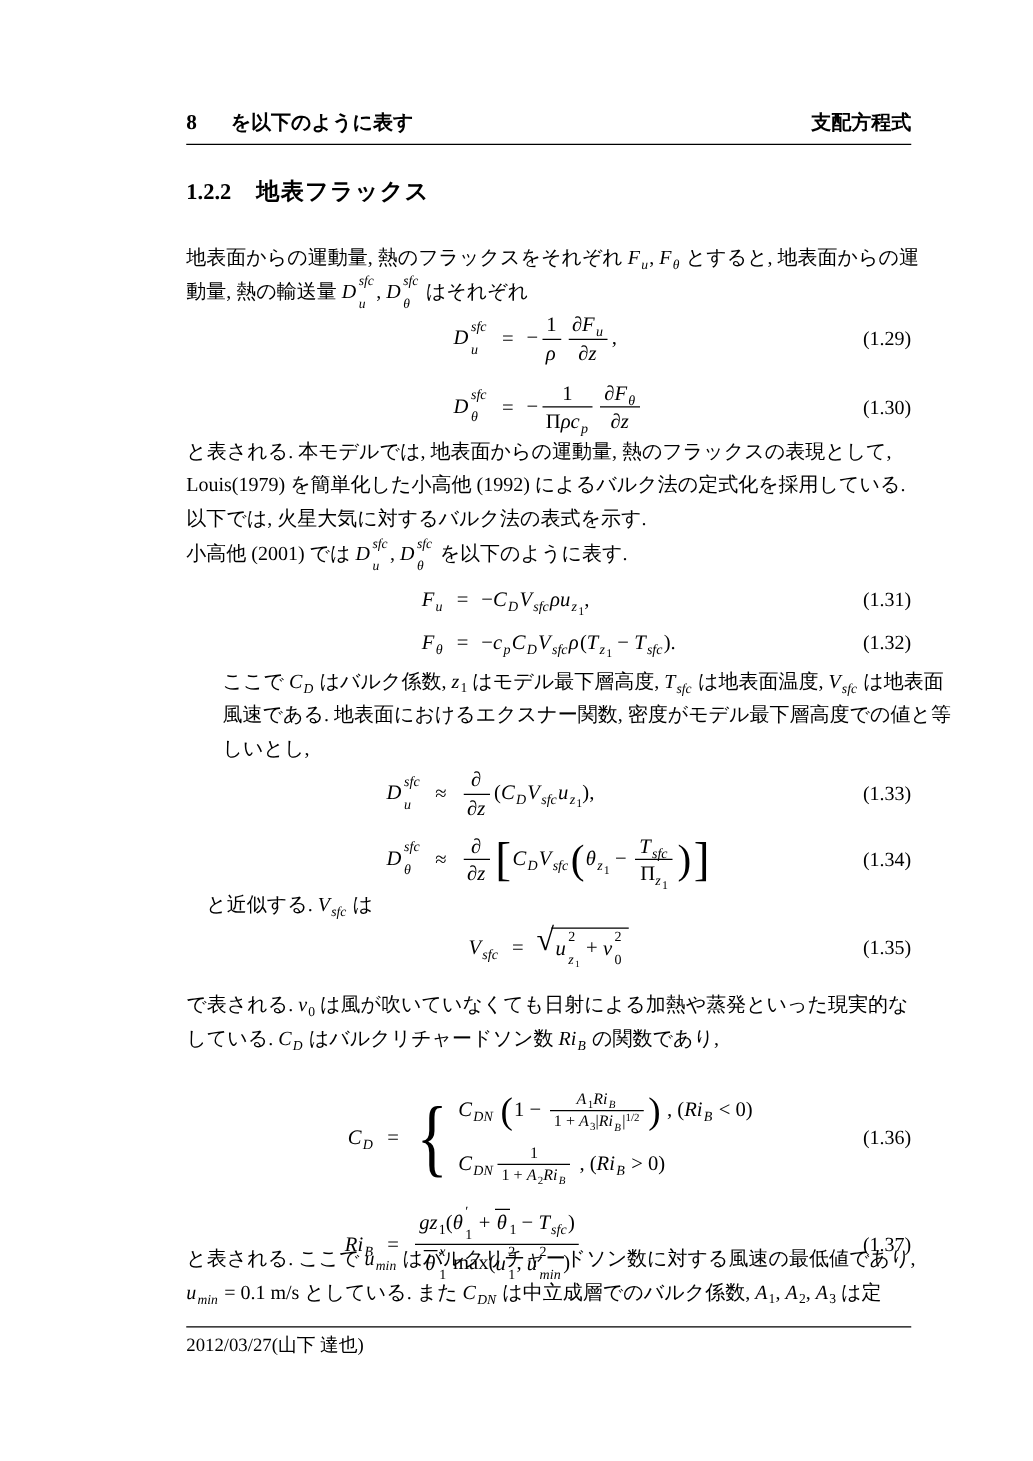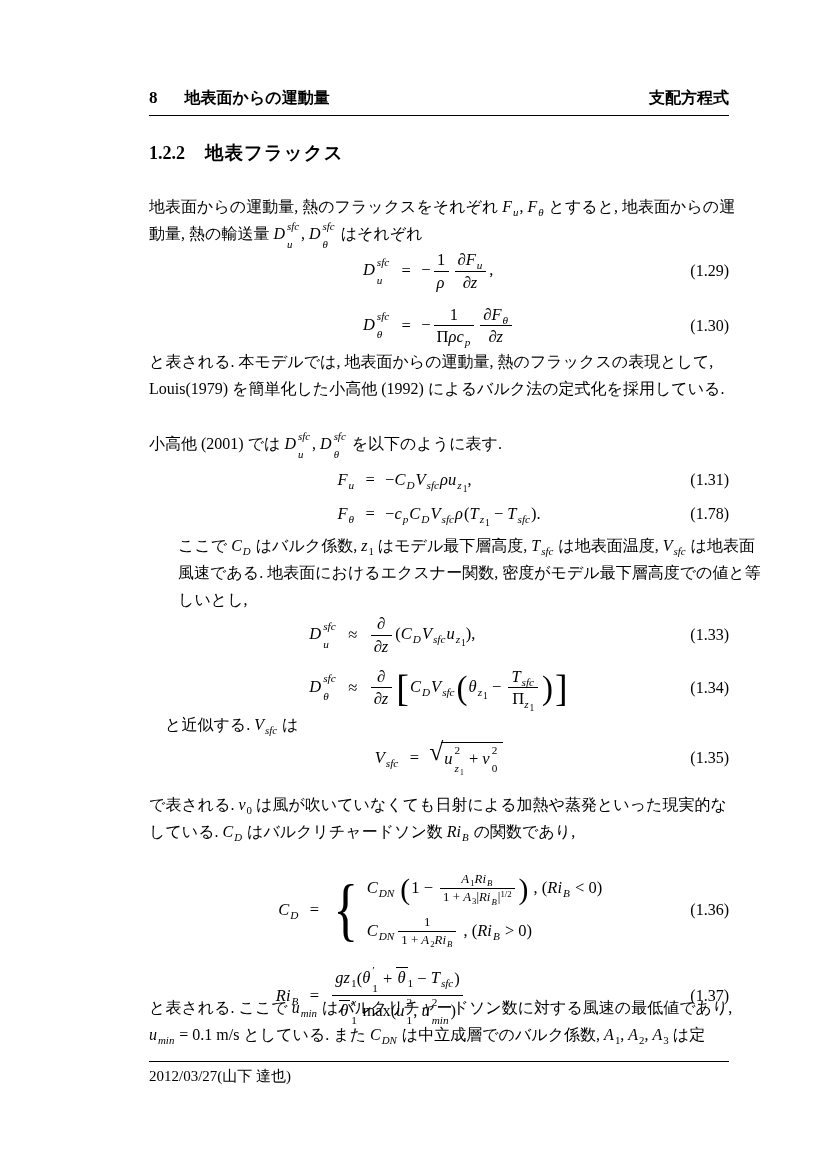--- a/index.html
+++ b/index.html
@@ -61,21 +61,21 @@
   .fdate{top:1067px;font-size:15px;}
 </style>
 </head>
 <body>
 
 <div class="page">
   <div class="content">
 
     <div class="hdr">
       <span class="pnum">8</span>
-      <span class="ltitle">地表面からの運動量</span>
+      <span class="ltitle">を以下のように表す</span>
       <span class="rtitle">支配方程式</span>
     </div>
 
     <div class="sec">
       <span class="snum">1.2.2</span>
       <span class="stitle">地表フラックス</span>
     </div>
 
     <div id="p1" class="par">
         <div class="pline">地表面からの運動量, 熱のフラックスをそれぞれ <span class="mi">F</span><sub class="msub"><span class="mi">u</span></sub>, <span class="mi">F</span><sub class="msub"><span class="mi">θ</span></sub> とすると, 地表面からの運</div>
@@ -113,41 +113,42 @@
             <span class="mden">Π<span class="mi">ρc</span><sub class="msub"><span class="mi">p</span></sub></span>
           </span><span class="mfrac">
             <span class="mnum"><span class="mi">∂F</span><sub class="msub"><span class="mi">θ</span></sub></span>
             <span class="mden"><span class="mi">∂z</span></span>
           </span></span>
         <span class="ec-nc"><span class="eqnum">(1.30)</span></span>
       </div>
     <div id="p2" class="par">
         <div class="pline">と表される.  本モデルでは, 地表面からの運動量, 熱のフラックスの表現として,</div>
         <div class="pline">Louis(1979) を簡単化した小高他 (1992) によるバルク法の定式化を採用している.</div>
+        <div class="pline">以下では, 火星大気に対するバルク法の表式を示す.</div>
       </div>
     <div id="p3" class="par">
         <div class="pline">小高他 (2001) では <span class="mi">D</span><span class="mss">
             <span class="mss-t"><span class="mi">sfc</span></span>
             <span class="mss-b"><span class="mi">u</span></span>
           </span>, <span class="mi">D</span><span class="mss">
             <span class="mss-t"><span class="mi">sfc</span></span>
             <span class="mss-b"><span class="mi">θ</span></span>
           </span> を以下のように表す.</div>
       </div>
     <div id="g2" class="eqg">
         <span class="ec-sp"></span>
         <span class="ec-l"><span class="mi">F</span><sub class="msub"><span class="mi">u</span></sub></span>
         <span class="ec-rel">=</span>
         <span class="ec-r">−<span class="mi">C</span><sub class="msub"><span class="mi">D</span></sub><span class="mi">V</span><sub class="msub"><span class="mi">sfc</span></sub><span class="mi">ρu</span><sub class="msub"><span class="mi">z</span><sub class="msub">1</sub></sub>,</span>
         <span class="ec-nc"><span class="eqnum">(1.31)</span></span>
         <span class="ec-sp"></span>
         <span class="ec-l"><span class="mi">F</span><sub class="msub"><span class="mi">θ</span></sub></span>
         <span class="ec-rel">=</span>
         <span class="ec-r">−<span class="mi">c</span><sub class="msub"><span class="mi">p</span></sub><span class="mi">C</span><sub class="msub"><span class="mi">D</span></sub><span class="mi">V</span><sub class="msub"><span class="mi">sfc</span></sub><span class="mi">ρ</span>(<span class="mi">T</span><sub class="msub"><span class="mi">z</span><sub class="msub">1</sub></sub> − <span class="mi">T</span><sub class="msub"><span class="mi">sfc</span></sub>).</span>
-        <span class="ec-nc"><span class="eqnum">(1.78)</span></span>
+        <span class="ec-nc"><span class="eqnum">(1.32)</span></span>
       </div>
     <div id="p4" class="par">
         <div class="pline">ここで <span class="mi">C</span><sub class="msub"><span class="mi">D</span></sub> はバルク係数, <span class="mi">z</span><sub class="msub">1</sub> はモデル最下層高度, <span class="mi">T</span><sub class="msub"><span class="mi">sfc</span></sub> は地表面温度, <span class="mi">V</span><sub class="msub"><span class="mi">sfc</span></sub> は地表面</div>
         <div class="pline">風速である. 地表面におけるエクスナー関数, 密度がモデル最下層高度での値と等</div>
         <div class="pline">しいとし,</div>
       </div>
     <div id="g3" class="eqg">
         <span class="ec-sp"></span>
         <span class="ec-l"><span class="mi">D</span><span class="mss">
             <span class="mss-t"><span class="mi">sfc</span></span>

